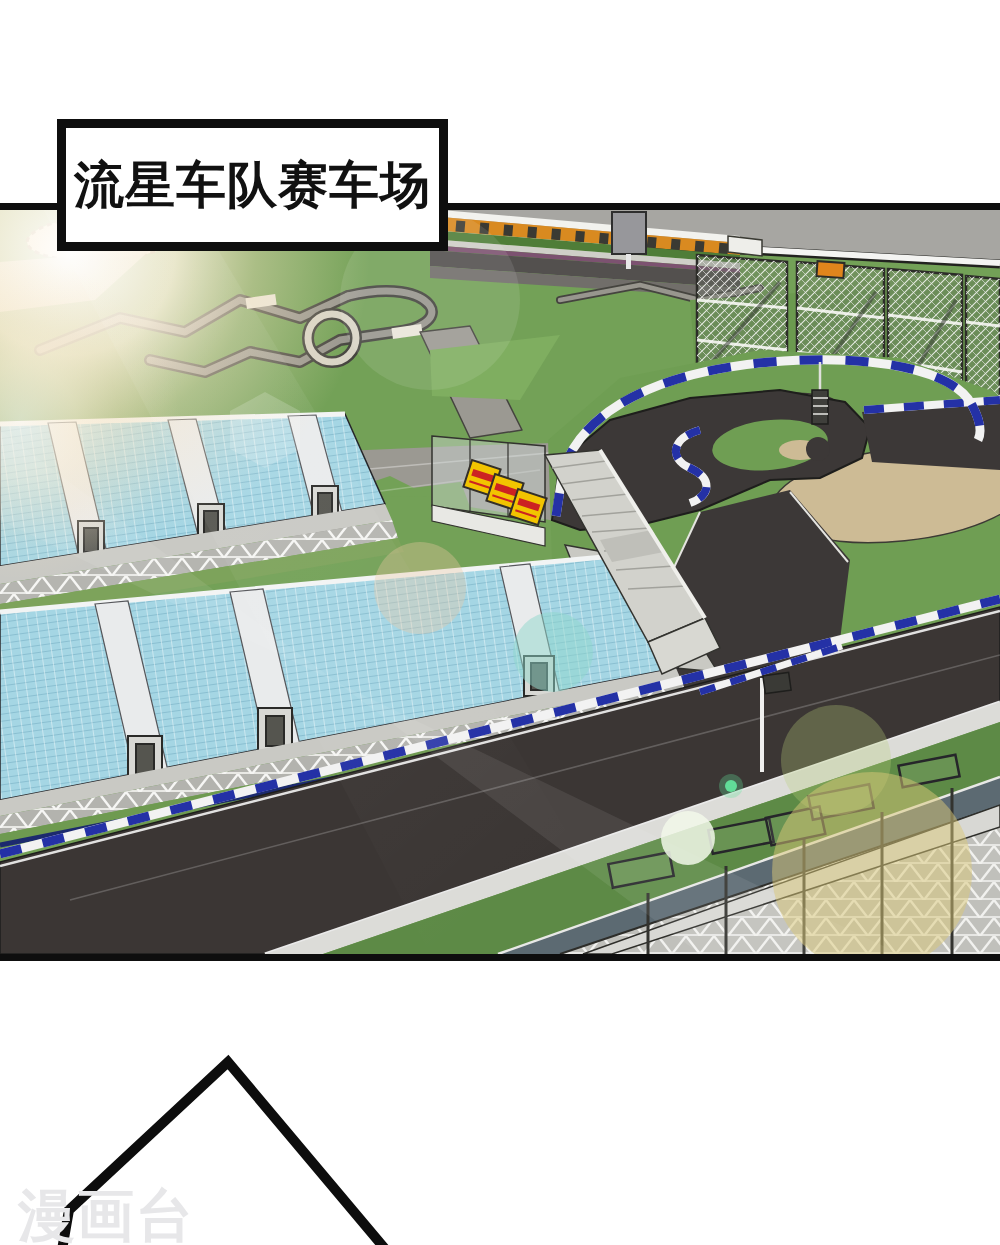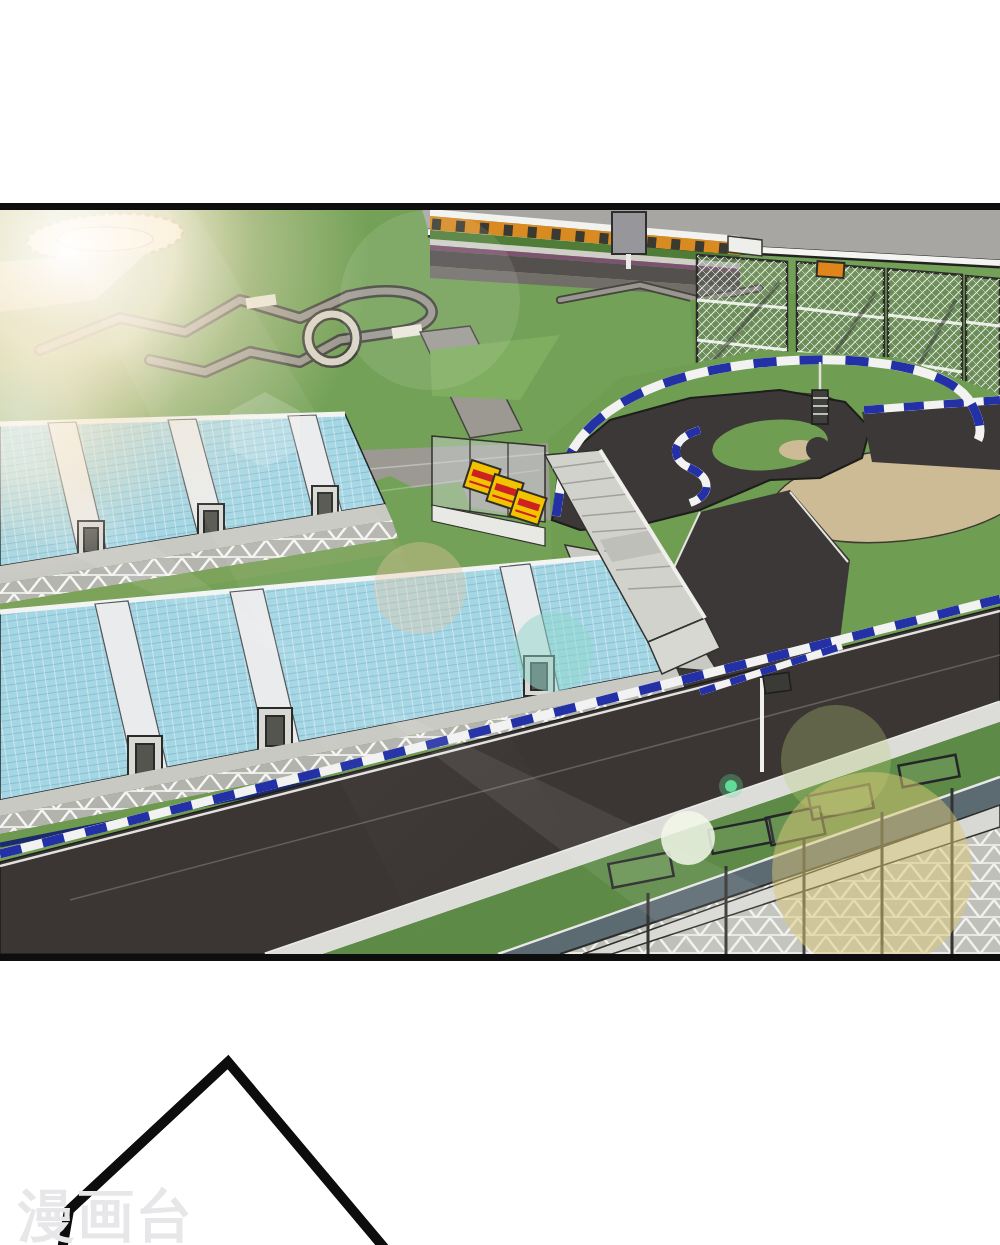--- a/index.html
+++ b/index.html
@@ -320,16 +320,19 @@
         <circle cx="731" cy="786" r="6" fill="#63e39c" opacity="0.95"></circle>
       </g>
     </g>
 
     <rect x="0" y="203" width="1000" height="7" fill="#0e0e0e"></rect>
     <rect x="0" y="954" width="1000" height="7" fill="#0e0e0e"></rect>
 
     <path d="M62,1250 L69,1210 L228,1062 L386,1250" fill="#ffffff" stroke="#0d0d0d" stroke-width="10" stroke-linejoin="miter"></path>
   </svg>
 
+  <div class="caption-box">
+    <span>流星车队赛车场</span>
+  </div>
 
   <div class="watermark">漫画台</div>
 
 </div>
 
 </body></html>

